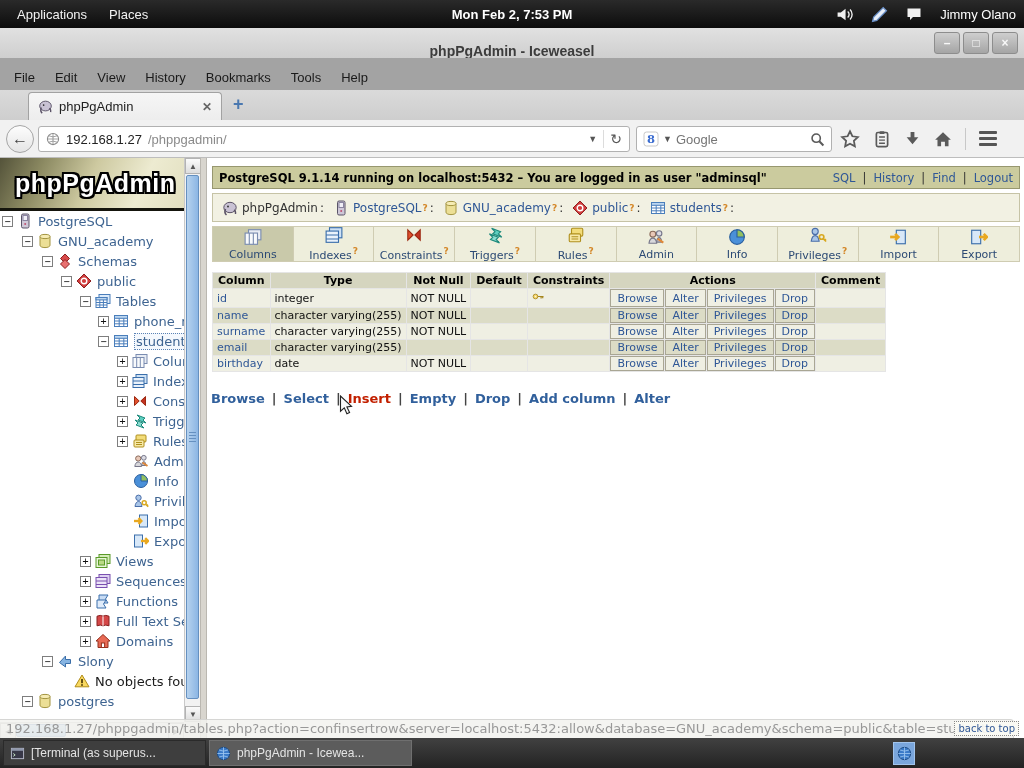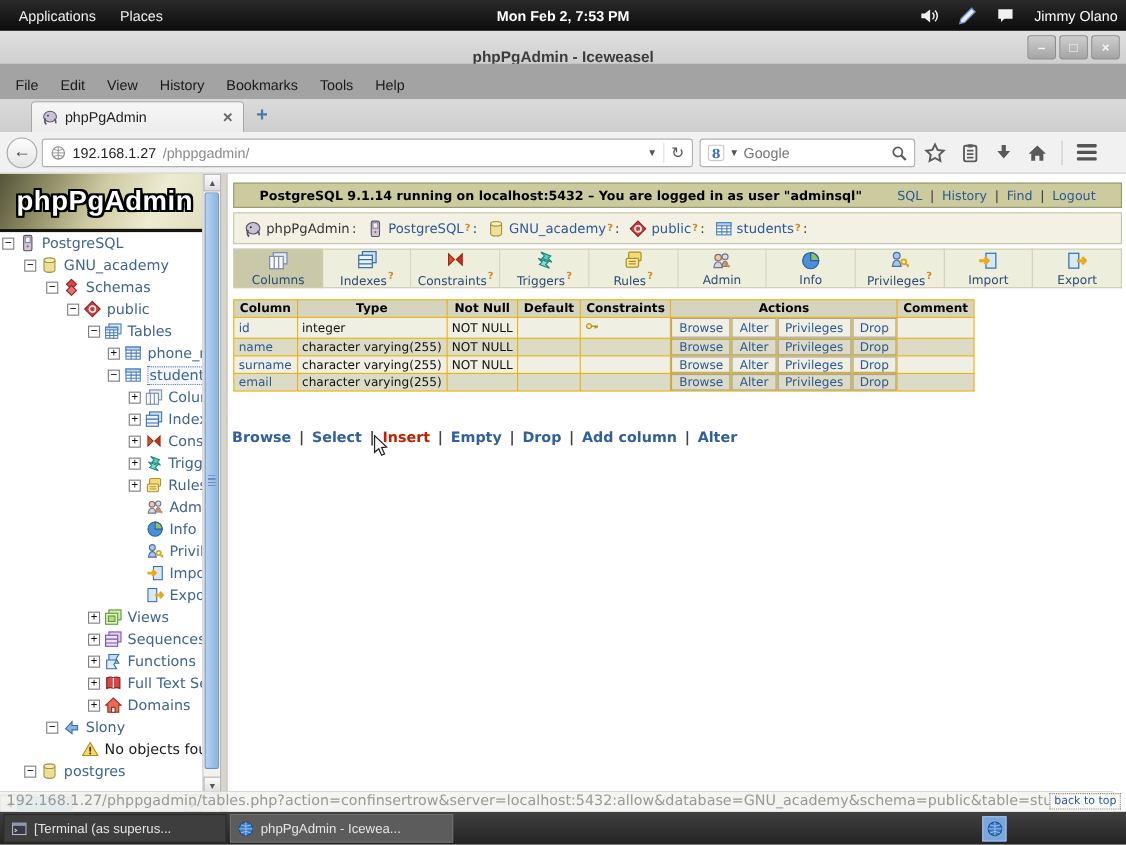--- a/index.html
+++ b/index.html
@@ -62,37 +62,37 @@
 .vthumb{position:absolute;left:1px;top:17px;width:13px;height:524px;background:linear-gradient(90deg,#b6d2ee,#8cb6e4);border:1px solid #6590c0;border-radius:2px}
 .vthumb:after{content:"";position:absolute;left:2px;top:50%;margin-top:-5px;width:7px;height:11px;background:repeating-linear-gradient(#6590c0 0 1px,transparent 1px 3px)}
 .hscroll{position:absolute;left:0;bottom:0;width:184px;height:16px;background:#f2f2f2;border-top:1px solid #c9c9c9}
 .hl{left:0;top:0}.hr{right:0;top:0;left:auto}
 .hthumb{position:absolute;left:16px;top:1px;width:50px;height:13px;background:linear-gradient(#b6d2ee,#8cb6e4);border:1px solid #6590c0;border-radius:2px}
 .sb-corner{position:absolute;right:0;bottom:0;width:16px;height:16px;background:#e8e8e8}
 .splitter{position:absolute;left:200px;top:0;width:7px;height:100%;background:#d8d5ce;border-left:1px solid #bab7b0;border-right:1px solid #bab7b0}
 
 
 .main{position:absolute;left:207px;top:0;width:817px;height:100%;background:#fff;font-family:"DejaVu Sans",sans-serif}
-.topbar{position:absolute;left:5px;right:4px;top:8px;height:23px;background:#cbcb9e;border:1px solid #97976f;display:flex;align-items:center;padding:0 23px;font-size:11.5px}
+.topbar{position:absolute;left:5px;right:4px;top:8px;height:23px;background:#cbcb9e;border:1px solid #97976f;display:flex;align-items:center;padding:0 6px;font-size:11.5px}
 .topbar-status{font-weight:bold;color:#000}
 .topbar-links{margin-left:auto;display:flex;gap:7px;align-items:center}
 .toplink{color:#2f5796}
 .sep{color:#333}
 .trail{position:absolute;left:5px;right:4px;top:35px;height:29px;background:#f2f1e3;border:1px solid #c6c3a6;display:flex;align-items:center;padding:0 9px;font-size:12px}
 .crumb{display:flex;align-items:center;margin-right:9px}
 .crumb .ic{margin-right:4px}
 .bd{color:#333}.bl{color:#2f5796}
 .q{color:#d4882a;font-size:9px;margin-left:1px;font-weight:bold}
 .colon{color:#333;margin-left:2px}
 .tabsrow{position:absolute;left:5px;right:4px;top:68px;height:36px;display:flex}
 .ptab{flex:1;border:1px solid #cfccb2;border-left:none;background:#eeeedc;display:flex;flex-direction:column;align-items:center;justify-content:center;gap:2px}
 .ptab:first-child{border-left:1px solid #cfccb2}
 .ptab.act{background:#c9c9aa}
 .ptab-l{font-size:11px;color:#2c4a74}
-table.cols{position:absolute;left:5px;top:114px;border-spacing:1px;background:#eab308;font-size:11px;border-collapse:separate}
+table.cols{position:absolute;left:5px;top:114px;border-spacing:1px;background:#e5e5e5;font-size:11px;border-collapse:separate}
 .cols th{background:#d5d5bf;font-weight:bold;padding:1px 5px;color:#000;text-align:center;font-size:11px}
 .cols td{padding:1px 4px;height:15px;color:#111;white-space:nowrap}
 .cols tr.light td{background:#efefe3}
 .cols tr.dark td{background:#dcdcc6}
 .cols td.btn{background:#e9e8d8;border:1px solid #a9a694;padding:0 6px;text-align:center}
 .cols td:nth-child(1){min-width:40px}
 .cols td:nth-child(2){min-width:108px}
 .cols td:nth-child(3){min-width:50px}
 .cols td:nth-child(4){min-width:38px}
 .cols td:nth-child(5){min-width:54px}
@@ -755,20 +755,32 @@
               <td class="btn"><a>Browse</a></td>
               <td class="btn"><a>Alter</a></td>
               <td class="btn"><a>Privileges</a></td>
               <td class="btn"><a>Drop</a></td>
               <td></td>
             </tr>
             <tr class="dark">
               <td><a class="cl">email</a></td>
               <td>character varying(255)</td>
               <td></td>
+              <td></td>
+              <td></td>
+              <td class="btn"><a>Browse</a></td>
+              <td class="btn"><a>Alter</a></td>
+              <td class="btn"><a>Privileges</a></td>
+              <td class="btn"><a>Drop</a></td>
+              <td></td>
+            </tr>
+            <tr class="light">
+              <td><a class="cl">birthday</a></td>
+              <td>date</td>
+              <td>NOT NULL</td>
               <td></td>
               <td></td>
               <td class="btn"><a>Browse</a></td>
               <td class="btn"><a>Alter</a></td>
               <td class="btn"><a>Privileges</a></td>
               <td class="btn"><a>Drop</a></td>
               <td></td>
             </tr>
           </tbody>
         </table>

